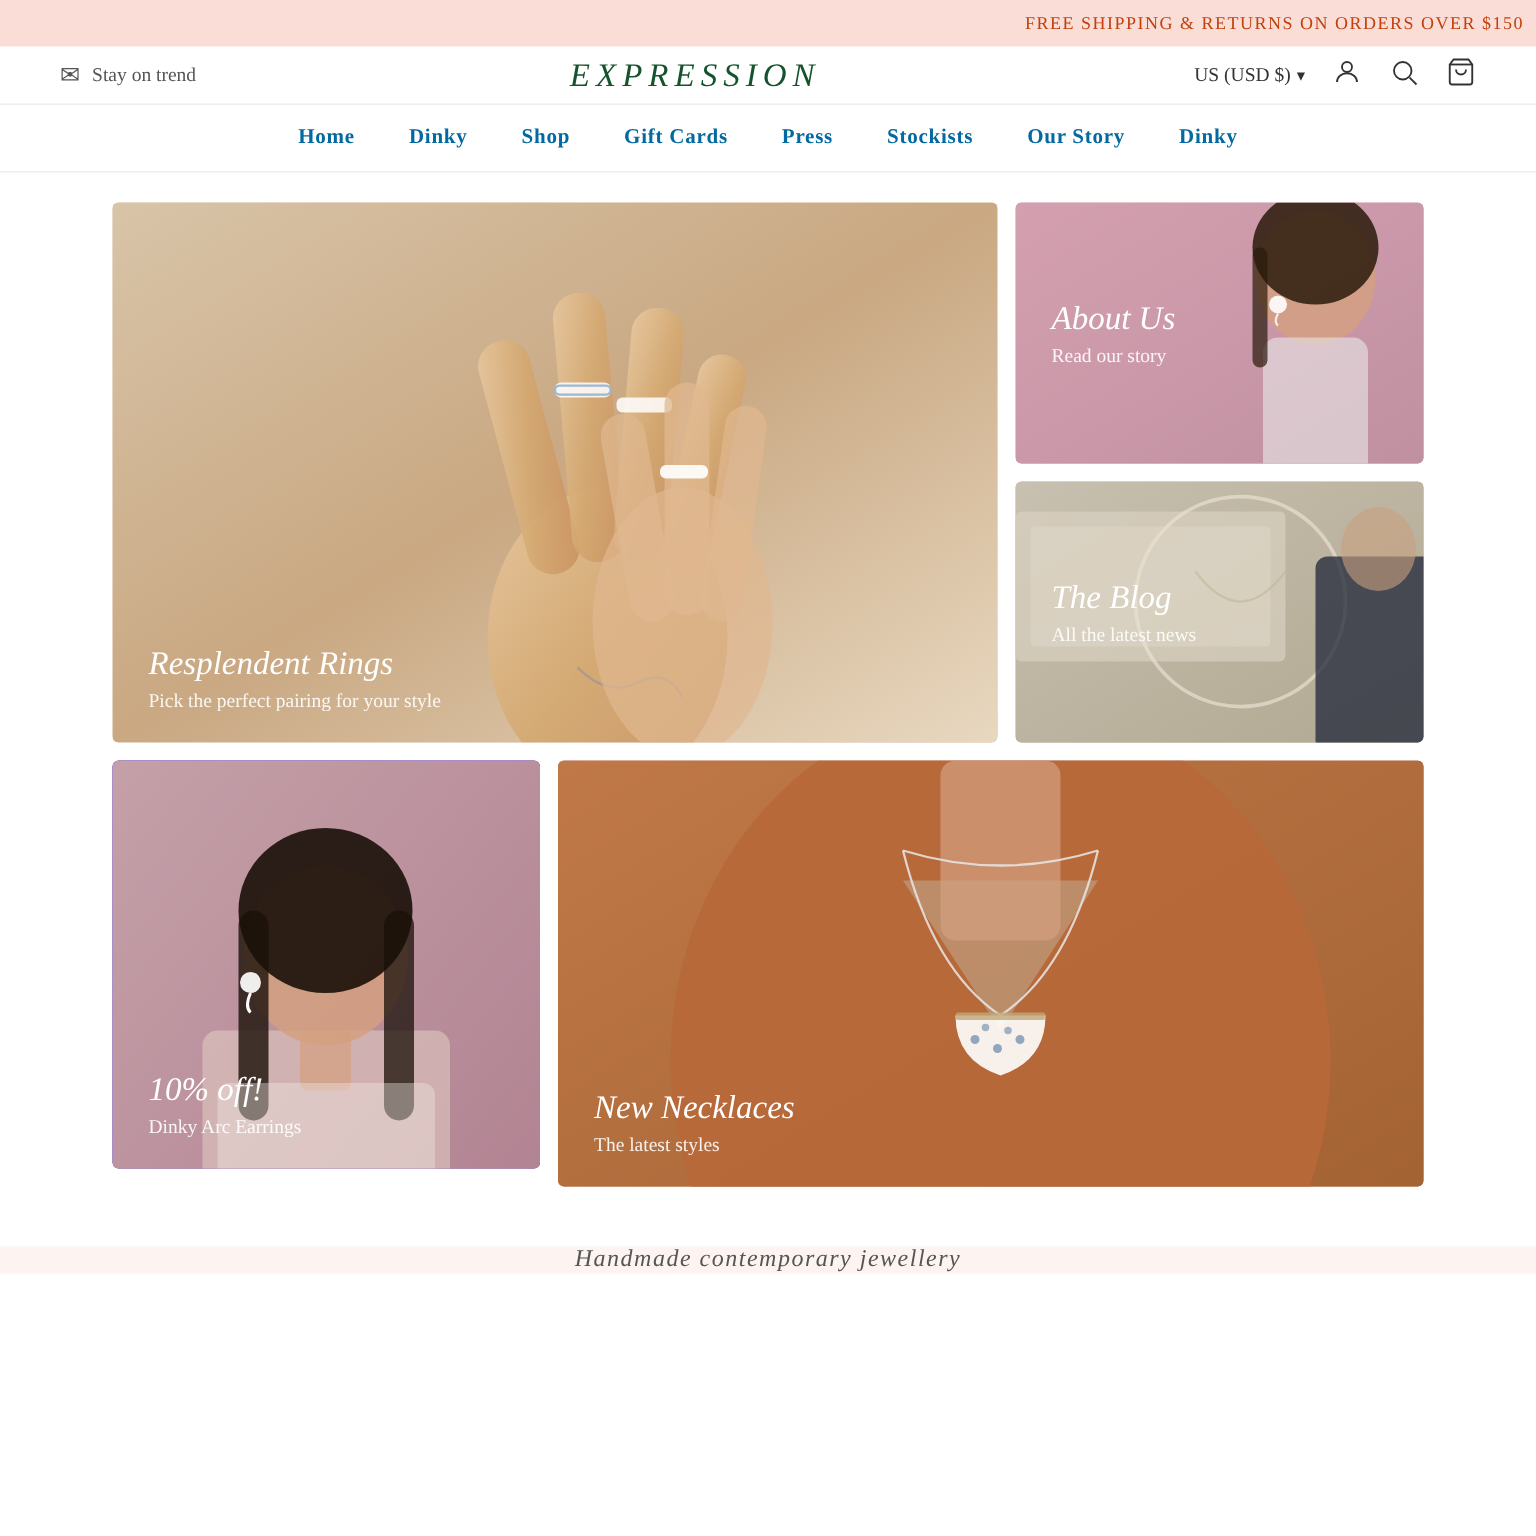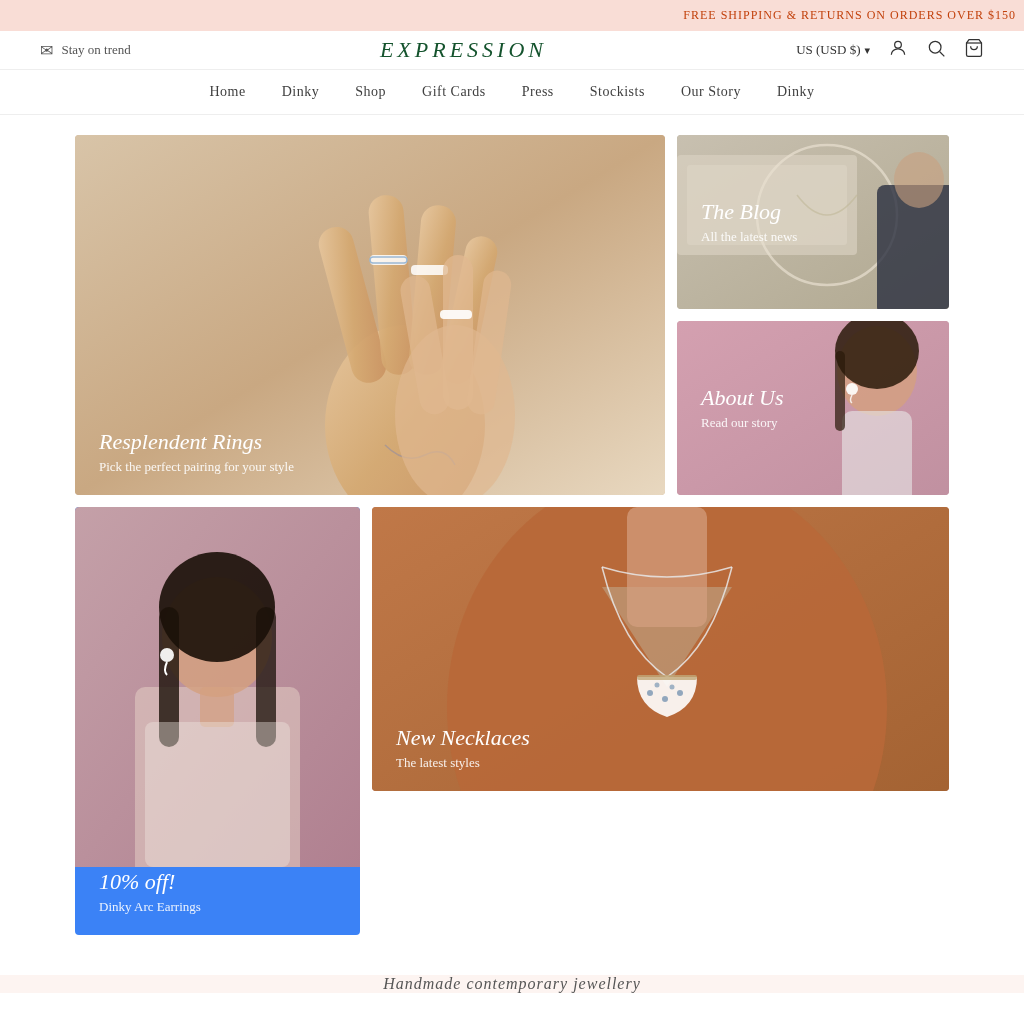--- a/index.html
+++ b/index.html
@@ -59,23 +59,24 @@
     
     .nav {
       display: flex;
       justify-content: center;
       gap: 36px;
       padding: 14px 0;
       border-bottom: 1px solid #eee;
     }
     .nav a {
       text-decoration: none;
-      color: #404040;
+      color: #0369a1;
       font-size: 14px;
       letter-spacing: 0.5px;
+      font-weight: bold;
     }
 
     
     .main-grid {
       padding: 20px 75px;
     }
 
     
     .top-row {
       display: flex;
@@ -105,25 +106,25 @@
       cursor: pointer;
     }
 
     
     .bottom-row {
       display: flex;
       gap: 12px;
     }
     .bottom-card-left {
       flex: 0 0 285px;
-      height: 428px;
+      height: 272px;
       border-radius: 4px;
       overflow: hidden;
       position: relative;
-      background: #3b82f6;
+      background: #4c1d95;
       cursor: pointer;
     }
     .bottom-card-right {
       flex: 1;
       height: 284px;
       border-radius: 4px;
       overflow: hidden;
       position: relative;
       background: #b87052;
       cursor: pointer;
@@ -297,20 +298,47 @@
         </svg>
       </div>
       <div class="card-label">
         <h2>Resplendent Rings</h2>
         <p>Pick the perfect pairing for your style</p>
       </div>
     </div>
 
     <div class="right-column">
 
+      <div class="small-card">
+        <div class="hand-area">
+          <svg width="285" height="175" viewBox="0 0 285 175" xmlns="http://www.w3.org/2000/svg">
+            <defs>
+              <linearGradient id="bg2" x1="0%" y1="0%" x2="100%" y2="100%">
+                <stop offset="0%" style="stop-color:#d4a0b0"></stop>
+                <stop offset="100%" style="stop-color:#c090a0"></stop>
+              </linearGradient>
+            </defs>
+            <rect width="285" height="175" fill="url(#bg2)"></rect>
+
+            <ellipse cx="200" cy="50" rx="40" ry="45" fill="#d4a080" opacity="0.8"></ellipse>
+            <rect x="165" y="90" width="70" height="110" rx="10" fill="#e8e8e8" opacity="0.6"></rect>
+
+            <ellipse cx="200" cy="30" rx="42" ry="38" fill="#2a1a0a" opacity="0.85"></ellipse>
+            <rect x="158" y="30" width="10" height="80" rx="5" fill="#2a1a0a" opacity="0.7"></rect>
+
+            <circle cx="175" cy="68" r="6" fill="#ffffff" opacity="0.9"></circle>
+            <path d="M175,74 Q172,80 175,82" stroke="#ffffff" stroke-width="1.5" fill="none" opacity="0.8"></path>
+          </svg>
+        </div>
+        <div class="card-label-top">
+          <h2>About Us</h2>
+          <p>Read our story</p>
+        </div>
+      </div>
+
       <div class="small-card" style="background:#b8b0a0;">
         <div class="hand-area">
           <svg width="285" height="175" viewBox="0 0 285 175" xmlns="http://www.w3.org/2000/svg">
             <defs>
               <linearGradient id="bg3" x1="0%" y1="0%" x2="100%" y2="100%">
                 <stop offset="0%" style="stop-color:#c8c0b0"></stop>
                 <stop offset="100%" style="stop-color:#b0a890"></stop>
               </linearGradient>
             </defs>
             <rect width="285" height="175" fill="url(#bg3)"></rect>
@@ -325,47 +353,20 @@
 
             <path d="M120,60 Q150,100 180,60" stroke="#c0b898" stroke-width="1.5" fill="none" opacity="0.6"></path>
           </svg>
         </div>
         <div class="card-label-top">
           <h2>The Blog</h2>
           <p>All the latest news</p>
         </div>
       </div>
 
-      <div class="small-card">
-        <div class="hand-area">
-          <svg width="285" height="175" viewBox="0 0 285 175" xmlns="http://www.w3.org/2000/svg">
-            <defs>
-              <linearGradient id="bg2" x1="0%" y1="0%" x2="100%" y2="100%">
-                <stop offset="0%" style="stop-color:#d4a0b0"></stop>
-                <stop offset="100%" style="stop-color:#c090a0"></stop>
-              </linearGradient>
-            </defs>
-            <rect width="285" height="175" fill="url(#bg2)"></rect>
-
-            <ellipse cx="200" cy="50" rx="40" ry="45" fill="#d4a080" opacity="0.8"></ellipse>
-            <rect x="165" y="90" width="70" height="110" rx="10" fill="#e8e8e8" opacity="0.6"></rect>
-
-            <ellipse cx="200" cy="30" rx="42" ry="38" fill="#2a1a0a" opacity="0.85"></ellipse>
-            <rect x="158" y="30" width="10" height="80" rx="5" fill="#2a1a0a" opacity="0.7"></rect>
-
-            <circle cx="175" cy="68" r="6" fill="#ffffff" opacity="0.9"></circle>
-            <path d="M175,74 Q172,80 175,82" stroke="#ffffff" stroke-width="1.5" fill="none" opacity="0.8"></path>
-          </svg>
-        </div>
-        <div class="card-label-top">
-          <h2>About Us</h2>
-          <p>Read our story</p>
-        </div>
-      </div>
-
     </div>
   </div>
 
   <div class="bottom-row">
 
     <div class="bottom-card-left">
       <div class="hand-area">
         <svg width="285" height="360" viewBox="0 0 285 360" xmlns="http://www.w3.org/2000/svg">
           <defs>
             <linearGradient id="bg4" x1="0%" y1="0%" x2="100%" y2="100%">

